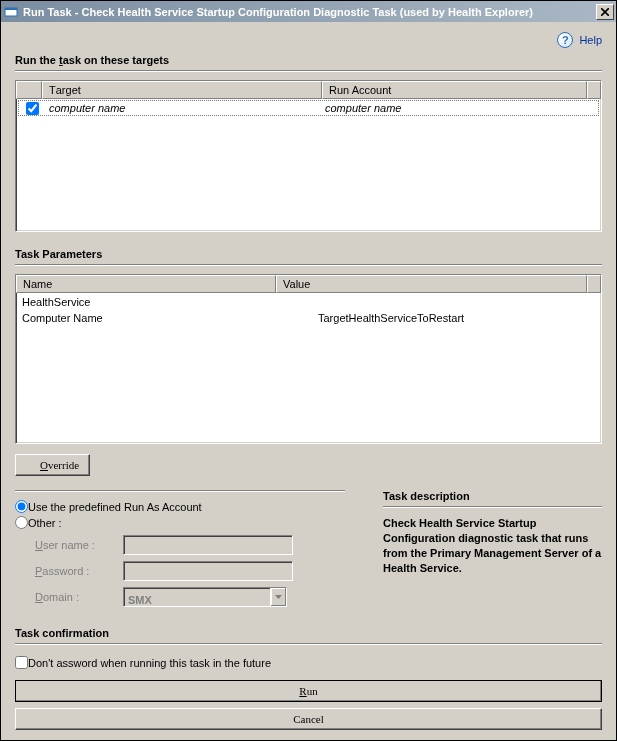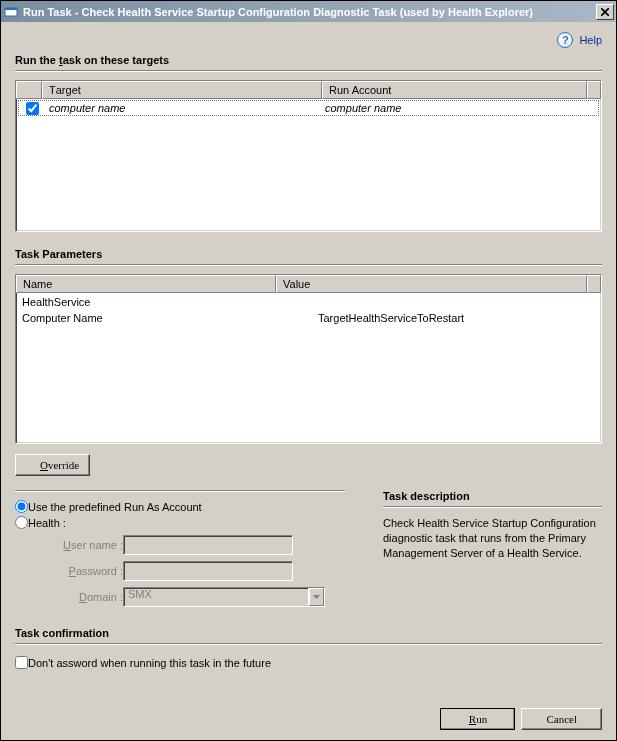--- a/index.html
+++ b/index.html
@@ -112,54 +112,54 @@
   #override-btn { width: 70px; margin-bottom: 14px; }
 
   .row-split { display: flex; gap: 38px; }
   .left-col { width: 330px; }
   .right-col { flex: 1; }
 
   .cred-fields { margin: 6px 0 0 20px; }
   .cred-fields .field-row {
     display: flex; align-items: center; margin-bottom: 6px;
   }
-  .cred-fields .lbl { width: 88px; color: #808080; text-align: right; }
+  .cred-fields .lbl { width: 88px; color: #808080; }
   .cred-fields .lbl .u { text-decoration: underline; }
   .txt {
     width: 170px; height: 20px;
     border: 1px solid;
     border-color: #808080 #fff #fff #808080;
     box-shadow: inset 1px 1px 0 #404040;
     background: #fff; font: 11px Tahoma; padding: 1px 3px;
   }
   .txt[disabled] { background: #d4d0c8; color: #808080; }
   .combo {
-    width: 202px; height: 20px;
+    width: 164px; height: 20px;
     border: 1px solid;
     border-color: #808080 #fff #fff #808080;
     box-shadow: inset 1px 1px 0 #404040;
     background: #d4d0c8;
-    display: flex; align-items: flex-start;
+    display: flex; align-items: flex-end; font-weight: bold;
   }
   .combo .combo-val { flex: 1; padding: 0 4px; color: #808080; }
   .combo .combo-btn {
     width: 16px; height: 100%;
     background: #d4d0c8;
     border-left: 1px solid #fff;
     box-shadow: inset -1px -1px 0 #808080, inset 1px 1px 0 #fff;
     display: flex; align-items: center; justify-content: center;
   }
   .radio-row, .check-row { display: flex; align-items: flex-end; gap: 0; margin: 3px 0; }
   .radio-row input, .check-row input { margin: 0; }
 
-  .desc-text { margin-top: 4px; line-height: 1.35; }
+  .desc-text { margin-top: 4px; line-height: 1.35; font-weight: bold; }
 
   .footer {
     display: flex; justify-content: flex-end; gap: 6px;
-    margin-top: auto; padding-top: 6px;
+    margin-top: auto; padding-top: 6px; flex-direction: column;
   }
   svg.tri { width: 7px; height: 4px; }
 </style>
 </head>
 <body>
 
 <div class="window">
   <div class="titlebar">
     <span class="icon">
       <svg width="14" height="14" viewBox="0 0 14 14">
@@ -232,21 +232,21 @@
 
     <div class="row-split">
       <div class="left-col">
         <div class="hr"></div>
         <label class="radio-row">
           <input type="radio" name="cred" checked="" style="">
           <span>Use the predefined Run As Account</span>
         </label>
         <label class="radio-row">
           <input type="radio" name="cred" style="">
-          <span>Health :</span>
+          <span>Other :</span>
         </label>
         <div class="cred-fields">
           <div class="field-row">
             <span class="lbl"><span class="u">U</span><span>ser name :</span></span>
             <input class="txt" disabled="" style="">
           </div>
           <div class="field-row">
             <span class="lbl"><span class="u">P</span><span>assword :</span></span>
             <input class="txt" type="password" disabled="" style="">
           </div>

